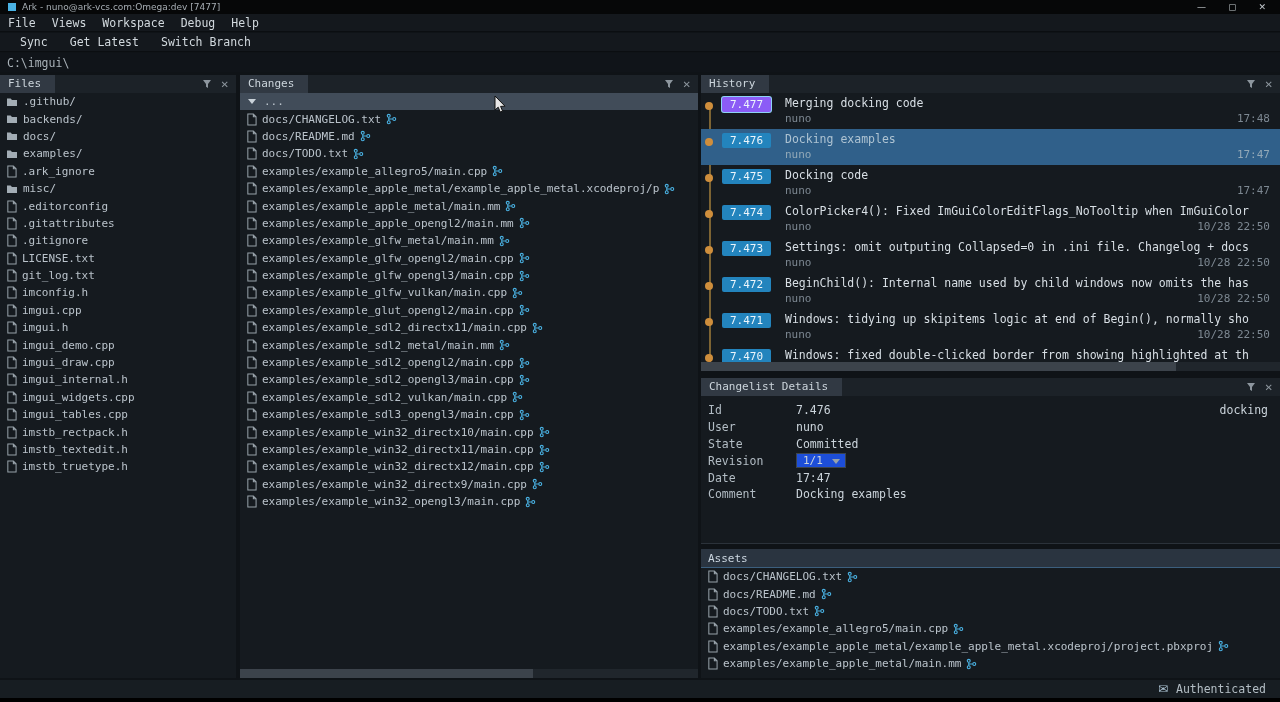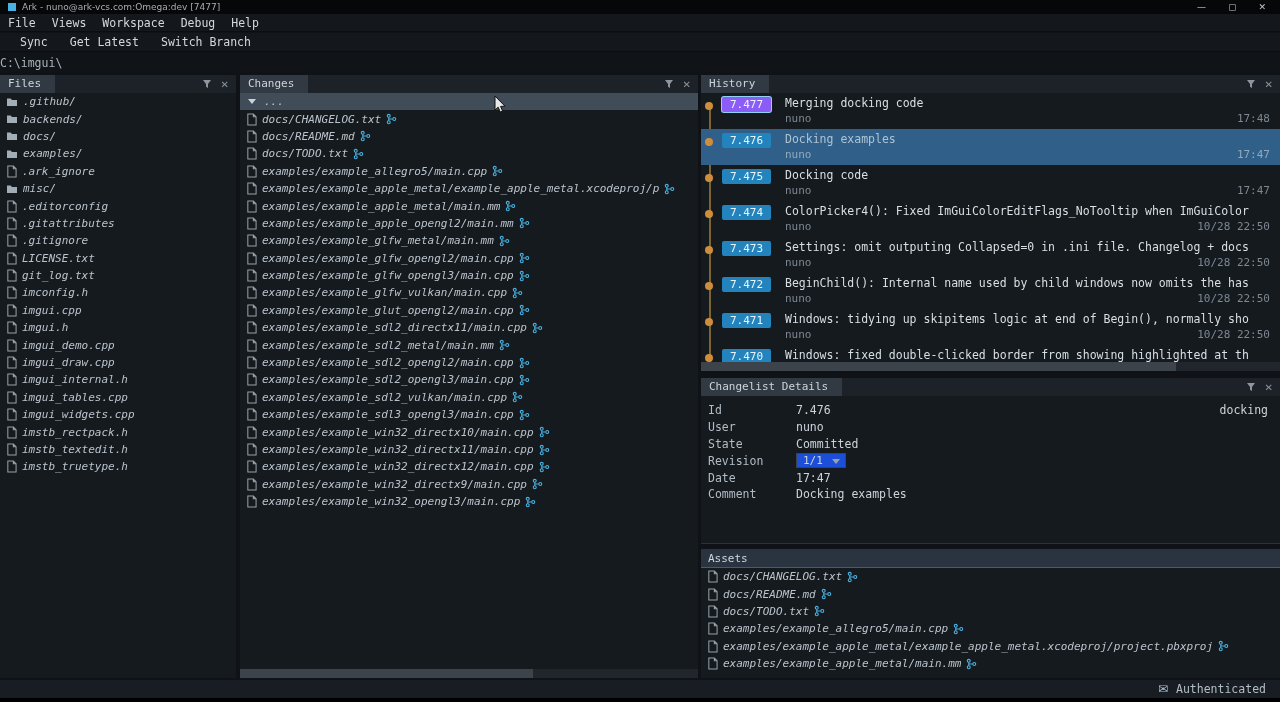--- a/index.html
+++ b/index.html
@@ -15,21 +15,21 @@
   .win-btn{cursor:default;}
 
   
   .menubar{position:absolute;left:0;top:14px;width:100%;height:18px;background:#14181d;
     display:flex;align-items:center;border-bottom:1px solid #0b0e11;}
   .menu-item{font-size:11.5px;color:#d2d9de;padding:0 8px;}
   .toolbar{position:absolute;left:0;top:33px;width:100%;height:19px;background:#14181d;
     display:flex;align-items:center;padding-left:12px;border-bottom:1px solid #0b0e11;}
   .toolbar-button{font-size:11.5px;color:#d2d9de;padding:0 8px;margin-right:6px;}
   .pathbar{position:absolute;left:0;top:53px;width:100%;height:19px;background:#101419;
-    display:flex;align-items:center;padding-left:0;font-size:11.5px;color:#a9b2b9;}
+    display:flex;align-items:center;padding-left:7px;font-size:11.5px;color:#a9b2b9;}
 
   
   .panel{position:absolute;background:#151a1f;}
   .panel-header{height:18px;background:#1c2228;display:flex;align-items:stretch;}
   .panel-tab{background:#313943;color:#ccd5dc;font-size:11px;line-height:18px;padding:0 14px 0 8px;}
   .hicons{margin-left:auto;display:flex;align-items:center;gap:9px;padding-right:7px;}
   .hicon{display:flex;align-items:center;color:#8d969e;}
   .hx{font-size:10px;font-family:"DejaVu Sans",sans-serif;color:#8d969e;}
   .panel-body{position:relative;overflow:hidden;}
 
@@ -40,21 +40,21 @@
   #assets  {left:701px;top:549px;width:579px; height:129px;}
   #changes .panel-body{height:576px;}
   #history .panel-body{height:278px;}
   #assets  .panel-body{height:110px;}
 
   
   .file-row,.change-row,.asset-row{height:17.4px;display:flex;align-items:center;gap:5px;
     padding:0 4px 0 6px;font-size:11px;color:#bac3cb;white-space:nowrap;overflow:hidden;}
   .change-row.selected{background:#414c59;}
   .icon-wrap{display:flex;align-items:center;flex:none;}
-  .row-label{overflow:hidden;font-style:italic;}
+  .row-label{overflow:hidden;}
   .expander{width:0;height:0;border-left:4px solid transparent;border-right:4px solid transparent;
     border-top:5px solid #c9d2d9;margin:0 3px 0 2px;flex:none;}
 
   
   .graph-line{position:absolute;left:8px;top:11px;bottom:6px;width:2px;background:#7d6433;}
   .hrow{height:36px;position:relative;}
   .hrow::before{content:"";position:absolute;left:4px;top:9px;width:8px;height:8px;border-radius:50%;background:#cf8e3c;}
   .badge{position:absolute;left:21px;top:4px;height:15px;line-height:15px;padding:0 8px;
     background:#2384bd;color:#ecf5fb;font-size:11px;border-radius:2px;}
   .badge.current{background:#8b5cf6;box-shadow:0 0 0 1px #8ed2f5;}
@@ -315,31 +315,31 @@
         <span class="row-label">imgui_internal.h</span>
       </div>
 
       <div class="file-row">
 
         <span class="icon-wrap">
           <svg width="11" height="13" viewBox="0 0 12 14">
             <path d="M2 1 h6 l3 3 v9 h-9 z M8 1 v3 h3" fill="none" stroke="#98a2aa" stroke-width="1.1"></path>
           </svg>
         </span>
+        <span class="row-label">imgui_widgets.cpp</span>
+      </div>
+
+      <div class="file-row">
+
+        <span class="icon-wrap">
+          <svg width="11" height="13" viewBox="0 0 12 14">
+            <path d="M2 1 h6 l3 3 v9 h-9 z M8 1 v3 h3" fill="none" stroke="#98a2aa" stroke-width="1.1"></path>
+          </svg>
+        </span>
         <span class="row-label">imgui_tables.cpp</span>
-      </div>
-
-      <div class="file-row">
-
-        <span class="icon-wrap">
-          <svg width="11" height="13" viewBox="0 0 12 14">
-            <path d="M2 1 h6 l3 3 v9 h-9 z M8 1 v3 h3" fill="none" stroke="#98a2aa" stroke-width="1.1"></path>
-          </svg>
-        </span>
-        <span class="row-label">imgui_widgets.cpp</span>
       </div>
 
       <div class="file-row">
 
         <span class="icon-wrap">
           <svg width="11" height="13" viewBox="0 0 12 14">
             <path d="M2 1 h6 l3 3 v9 h-9 z M8 1 v3 h3" fill="none" stroke="#98a2aa" stroke-width="1.1"></path>
           </svg>
         </span>
         <span class="row-label">imstb_rectpack.h</span>

